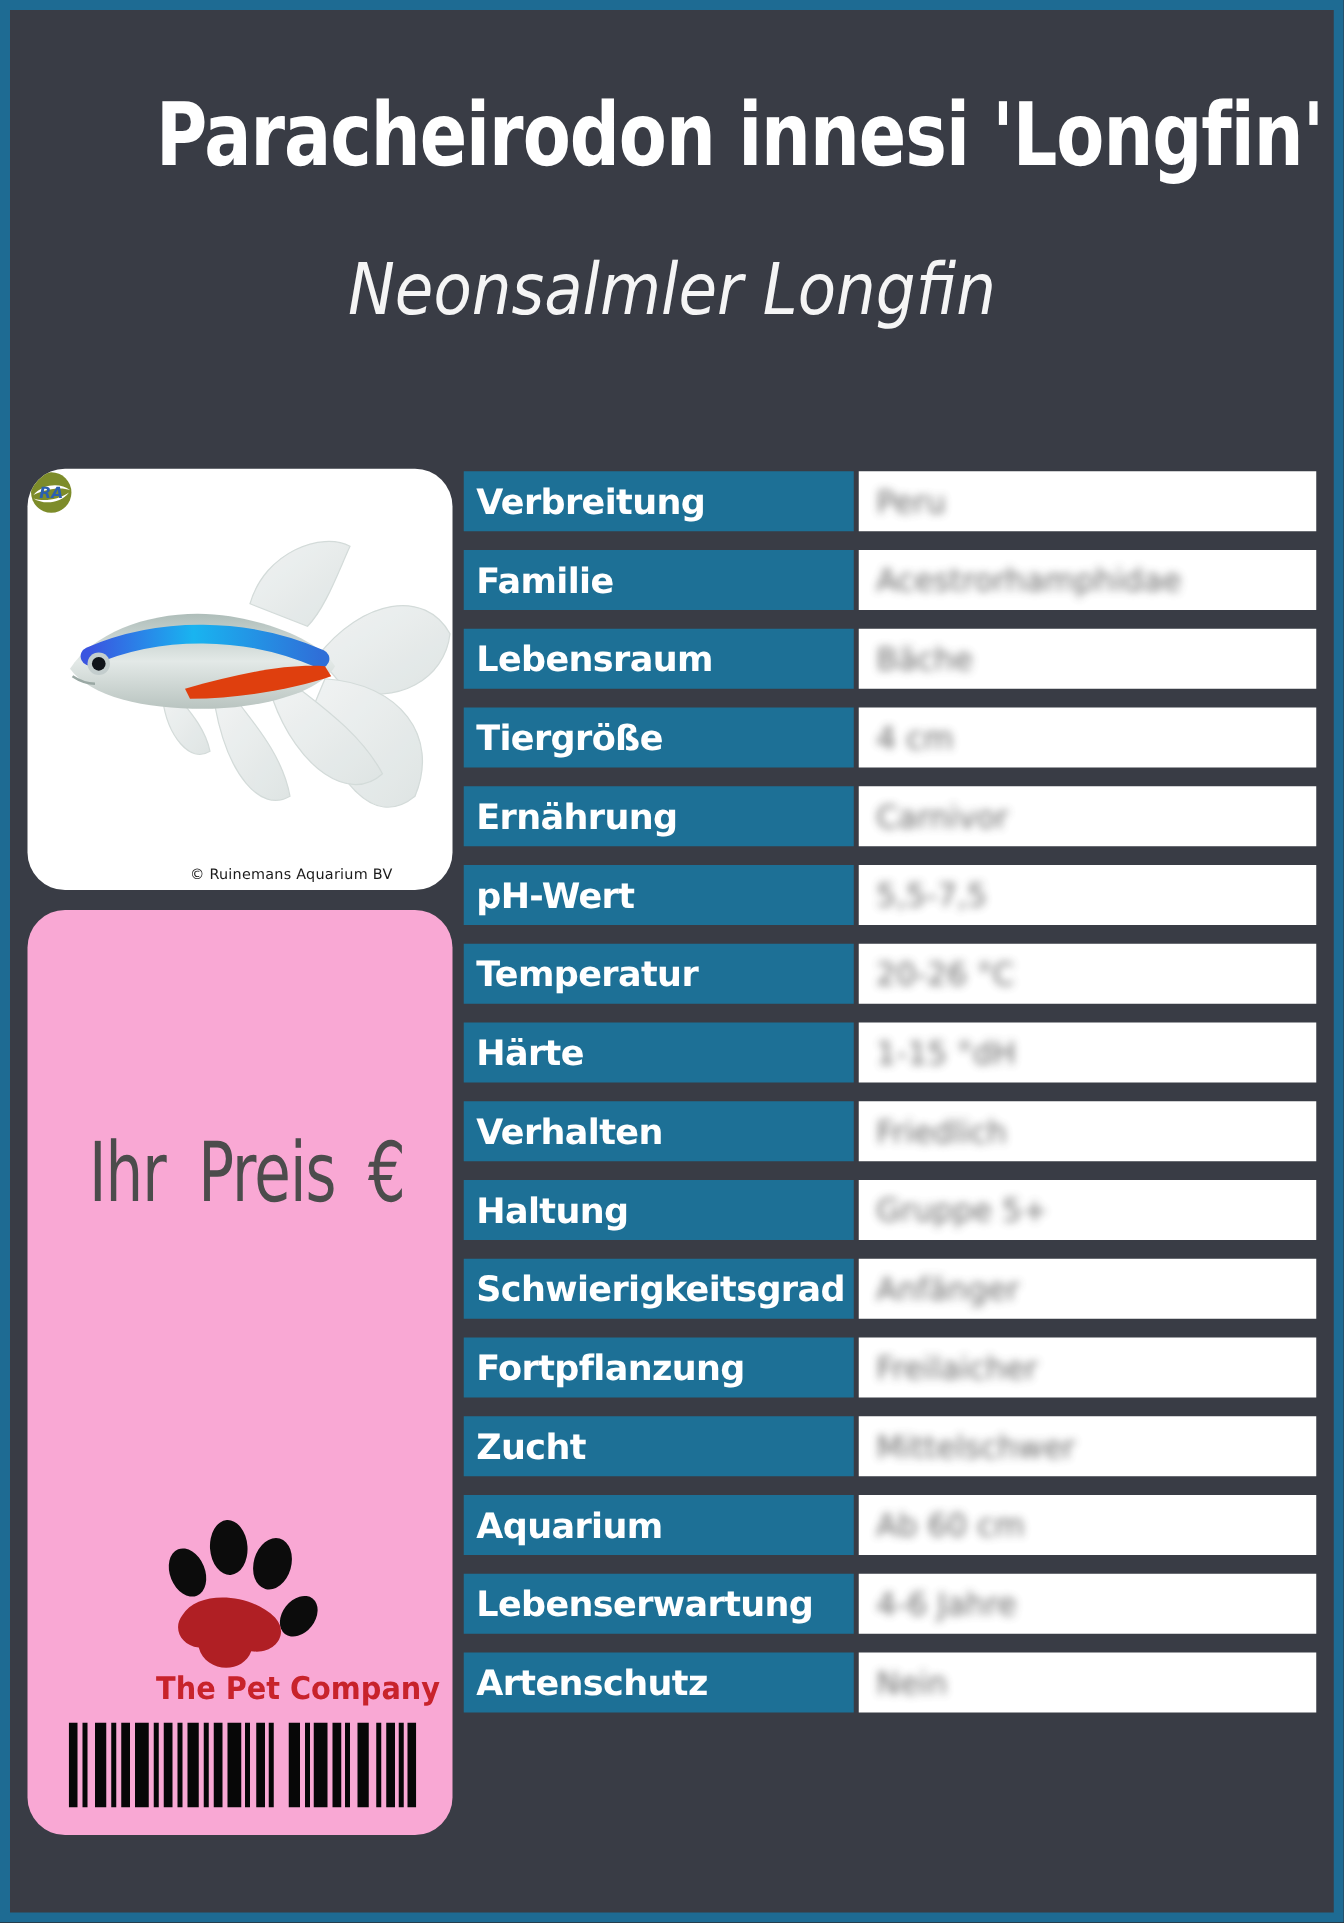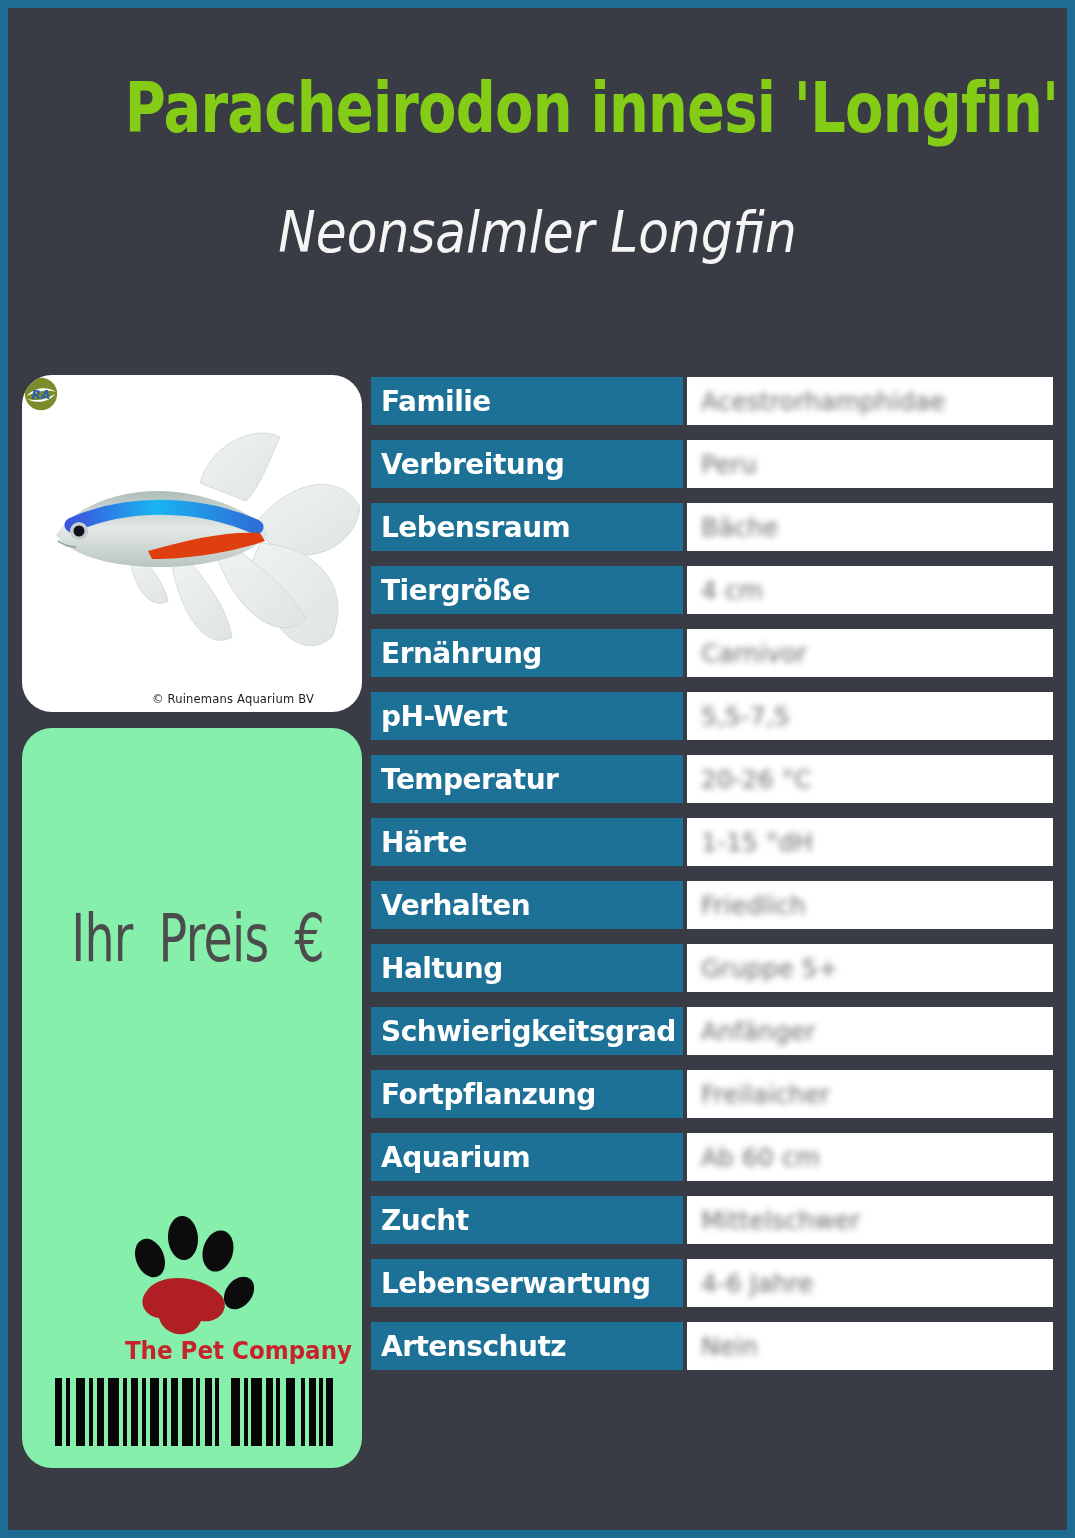--- a/index.html
+++ b/index.html
@@ -8,21 +8,21 @@
     position:relative;
     width:1075px;height:1538px;
     background:#393c45;
     border:8px solid #1e6b93;
     overflow:hidden;
     font-family:"DejaVu Sans","Liberation Sans",sans-serif;
   }
   
   .title{
     position:absolute;left:0;top:62px;width:100%;
-    text-align:center;color:#84cc16;
+    text-align:center;color:#ffffff;
     font-size:70px;font-weight:bold;line-height:1.1;
     white-space:nowrap;
   }
   .title .squeeze{display:inline-block;transform:scaleX(.80);transform-origin:center;letter-spacing:-1px;}
   .subtitle{
     position:absolute;left:0;top:163px;width:100%;
     text-align:center;color:#f5f5f5;
     font-size:57px;font-style:italic;font-weight:300;line-height:1.2;
     white-space:nowrap;
     margin-top:27px;
@@ -34,21 +34,21 @@
     background:#ffffff;border-radius:30px;overflow:hidden;
   }
   .photo-card svg{position:absolute;left:0;top:0;}
   .photo-copyright{
     position:absolute;left:0;right:48px;bottom:6px;
     text-align:right;font-size:11.5px;color:#1b1b1b;letter-spacing:.2px;
   }
   .ra-logo{position:absolute;right:6px;bottom:8px;width:38px;height:38px;}
   .price-card{
     position:absolute;left:14px;top:720px;width:340px;height:740px;
-    background:#86efac;border-radius:30px;overflow:hidden;
+    background:#f9a8d4;border-radius:30px;overflow:hidden;
   }
   .price-text{
     position:absolute;left:0;top:172px;width:100%;
     text-align:center;color:#4c4c4c;
     font-size:66px;font-weight:500;white-space:nowrap;
   }
   .price-text .squeeze{display:inline-block;transform:scaleX(.72);transform-origin:center;word-spacing:16px;letter-spacing:-1px;}
   .paw-wrap{position:absolute;left:106px;top:478px;width:130px;height:138px;}
   .brand-name{
     position:absolute;left:0;top:608px;width:100%;
@@ -175,34 +175,34 @@
         <rect x="246" width="4" height="68"></rect>
           <rect x="254" width="7" height="68"></rect>
         <rect x="264" width="4" height="68"></rect>
           <rect x="271" width="7" height="68"></rect>
       </g>
     </svg>
   </div>
 
   <div class="spec-table">
   <div class="row">
+    <div class="cell label">Verbreitung</div>
+    <div class="cell value">
+          <span>Peru</span>
+        </div>
+  </div>
+
+  <div class="row">
     <div class="cell label">Familie</div>
     <div class="cell value">
           <span>Acestrorhamphidae</span>
         </div>
   </div>
 
   <div class="row">
-    <div class="cell label">Verbreitung</div>
-    <div class="cell value">
-          <span>Peru</span>
-        </div>
-  </div>
-
-  <div class="row">
     <div class="cell label">Lebensraum</div>
     <div class="cell value">
           <span>Bäche</span>
         </div>
   </div>
 
   <div class="row">
     <div class="cell label">Tiergröße</div>
     <div class="cell value">
           <span>4 cm</span>
@@ -259,34 +259,34 @@
   </div>
 
   <div class="row">
     <div class="cell label">Fortpflanzung</div>
     <div class="cell value">
           <span>Freilaicher</span>
         </div>
   </div>
 
   <div class="row">
+    <div class="cell label">Zucht</div>
+    <div class="cell value">
+          <span>Mittelschwer</span>
+        </div>
+  </div>
+
+  <div class="row">
     <div class="cell label">Aquarium</div>
     <div class="cell value">
           <span>Ab 60 cm</span>
         </div>
   </div>
 
   <div class="row">
-    <div class="cell label">Zucht</div>
-    <div class="cell value">
-          <span>Mittelschwer</span>
-        </div>
-  </div>
-
-  <div class="row">
     <div class="cell label">Lebenserwartung</div>
     <div class="cell value">
           <span>4-6 Jahre</span>
         </div>
   </div>
 
   <div class="row">
     <div class="cell label">Artenschutz</div>
     <div class="cell value">
           <span>Nein</span>

